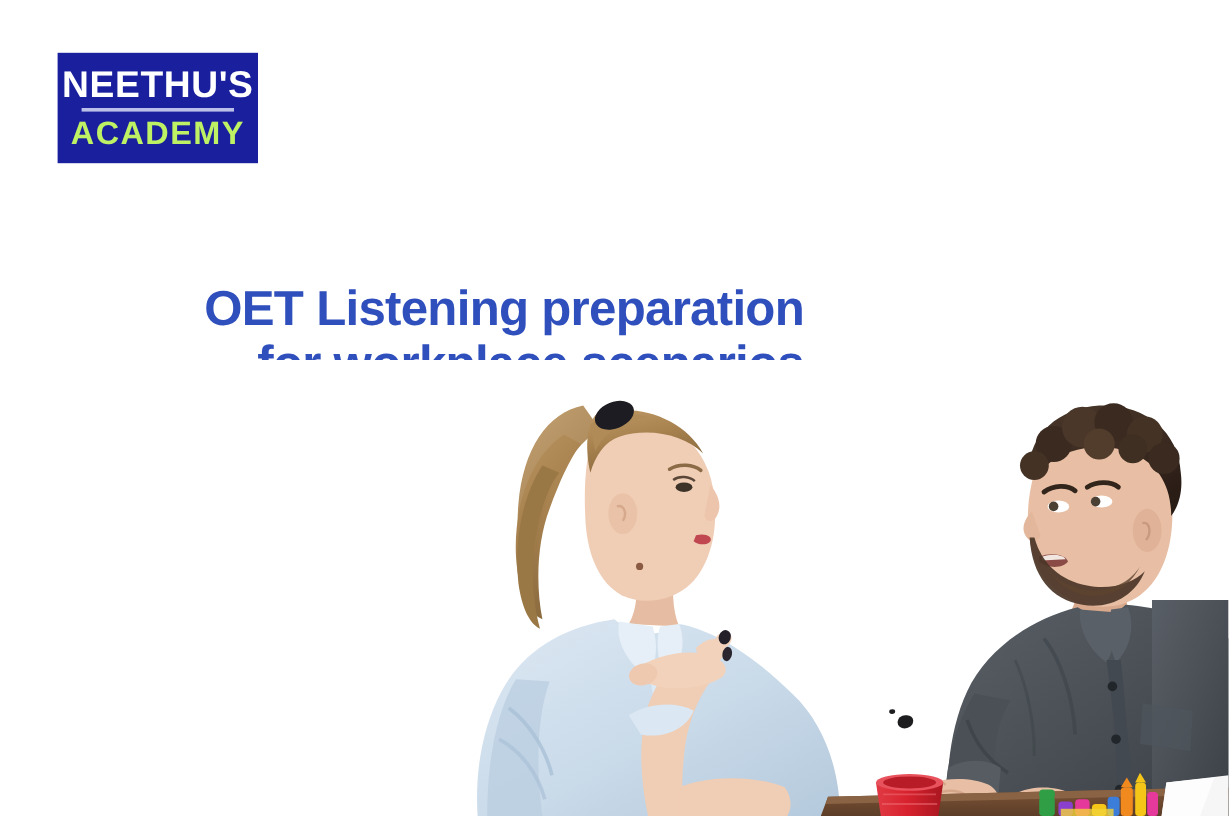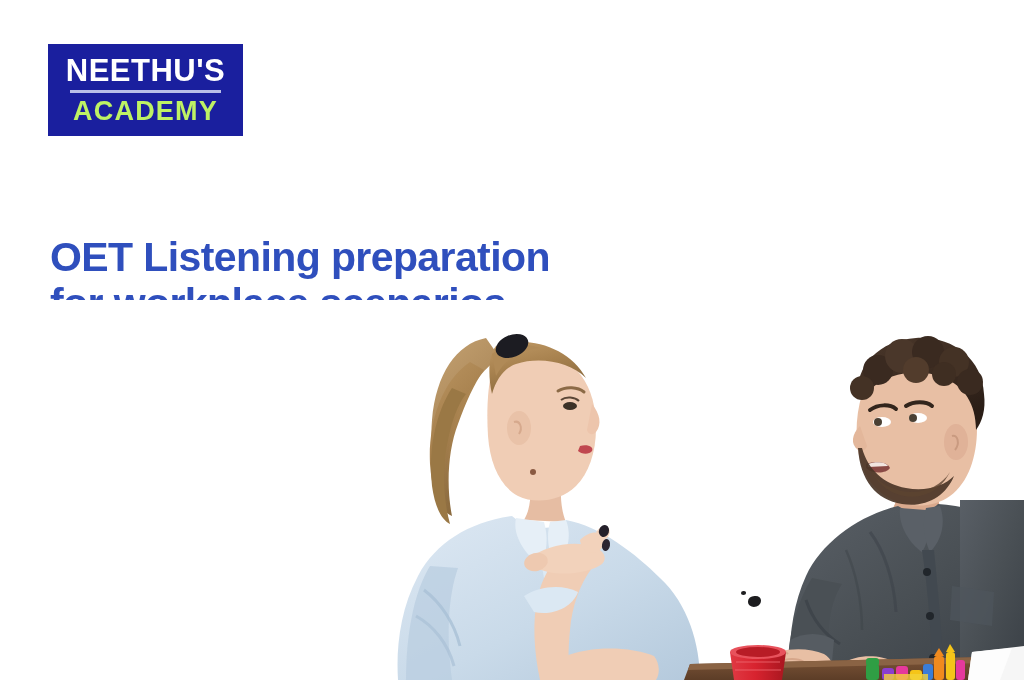--- a/index.html
+++ b/index.html
@@ -17,21 +17,21 @@
     height: 680px;
     background: #ffffff;
     overflow: hidden;
   }
 
   
   .logo-block {
     position: absolute;
     left: 48px;
     top: 44px;
-    width: 195px;
+    width: 167px;
     height: 92px;
     background: #1a1f9e;
     display: flex;
     flex-direction: column;
     align-items: center;
     justify-content: center;
     box-sizing: border-box;
     padding: 6px 10px;
   }
   .logo-top {
@@ -65,21 +65,21 @@
     left: 50px;
     top: 235px;
     width: 620px;
     color: #2f4fbd;
     font-family: "Liberation Sans", sans-serif;
     font-weight: bold;
     font-size: 41px;
     line-height: 1.12;
     letter-spacing: -0.6px;
   }
-  .headline .ln { display: block; }
+  .headline .ln { display: block; text-align: right; }
 
   
   .scene {
     position: absolute;
     left: 0;
     top: 300px;
     width: 1024px;
     height: 380px;
     overflow: hidden;
   }

